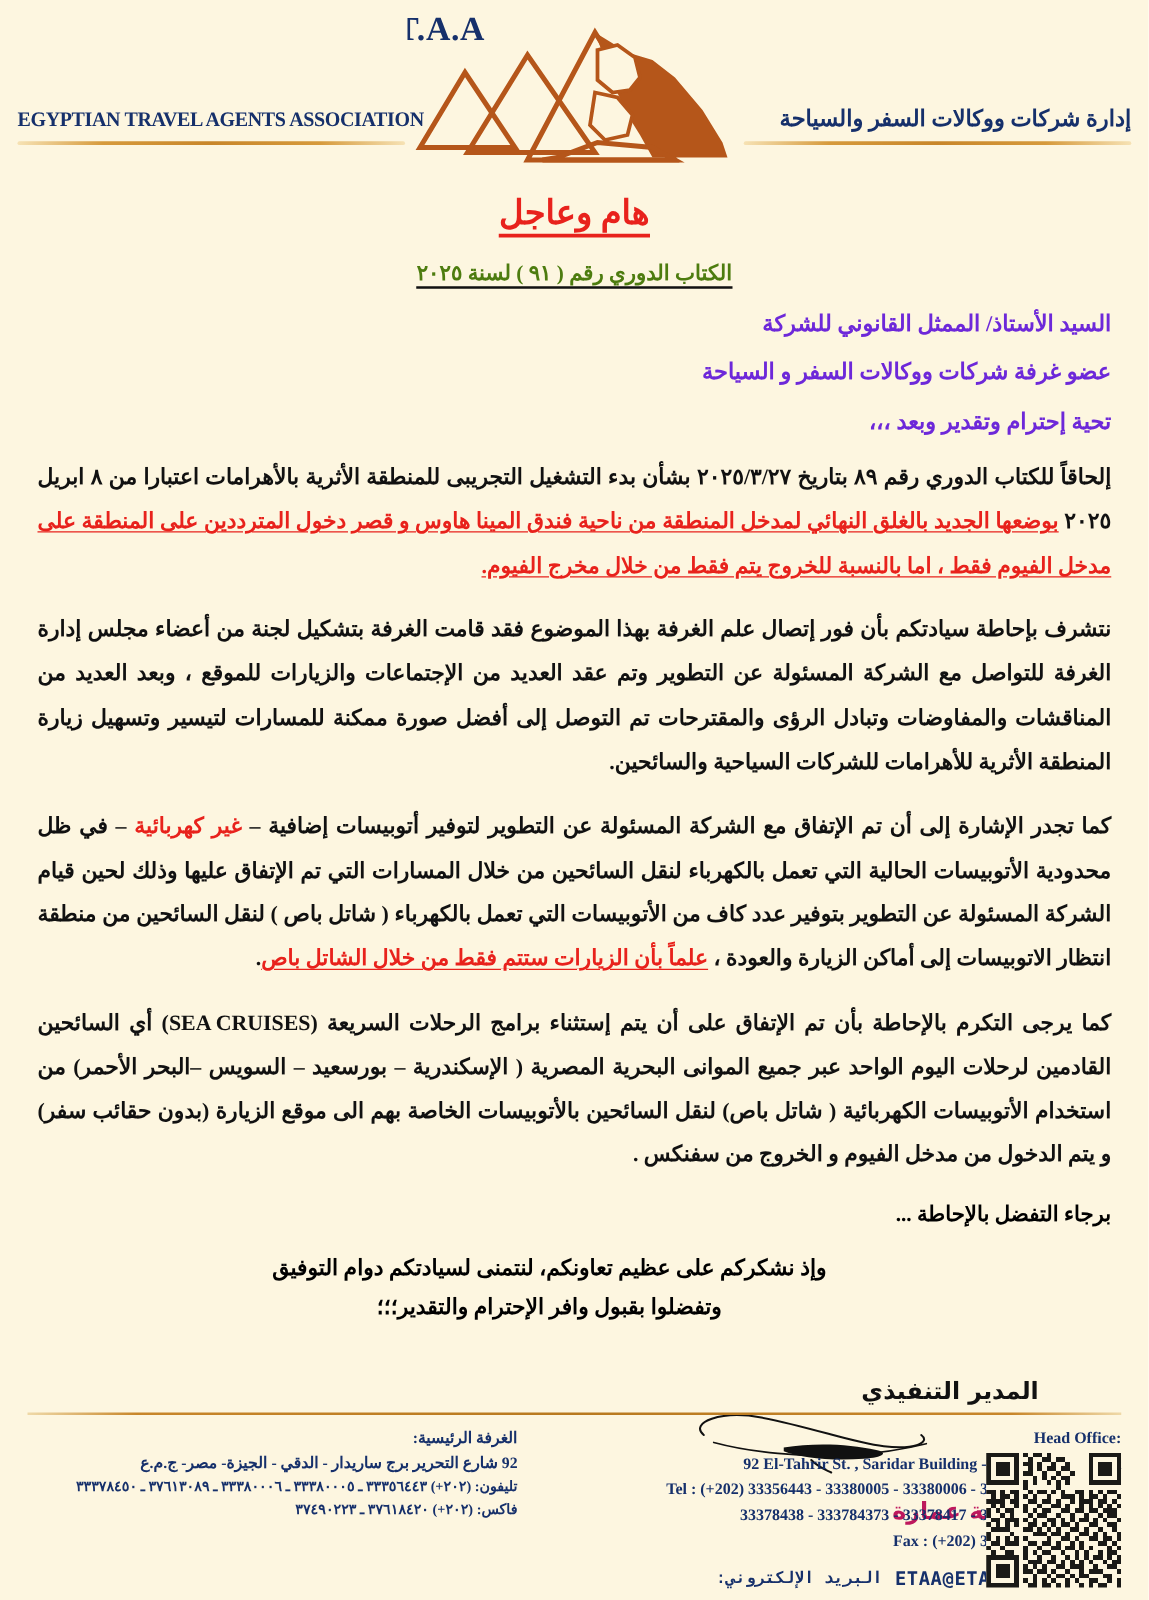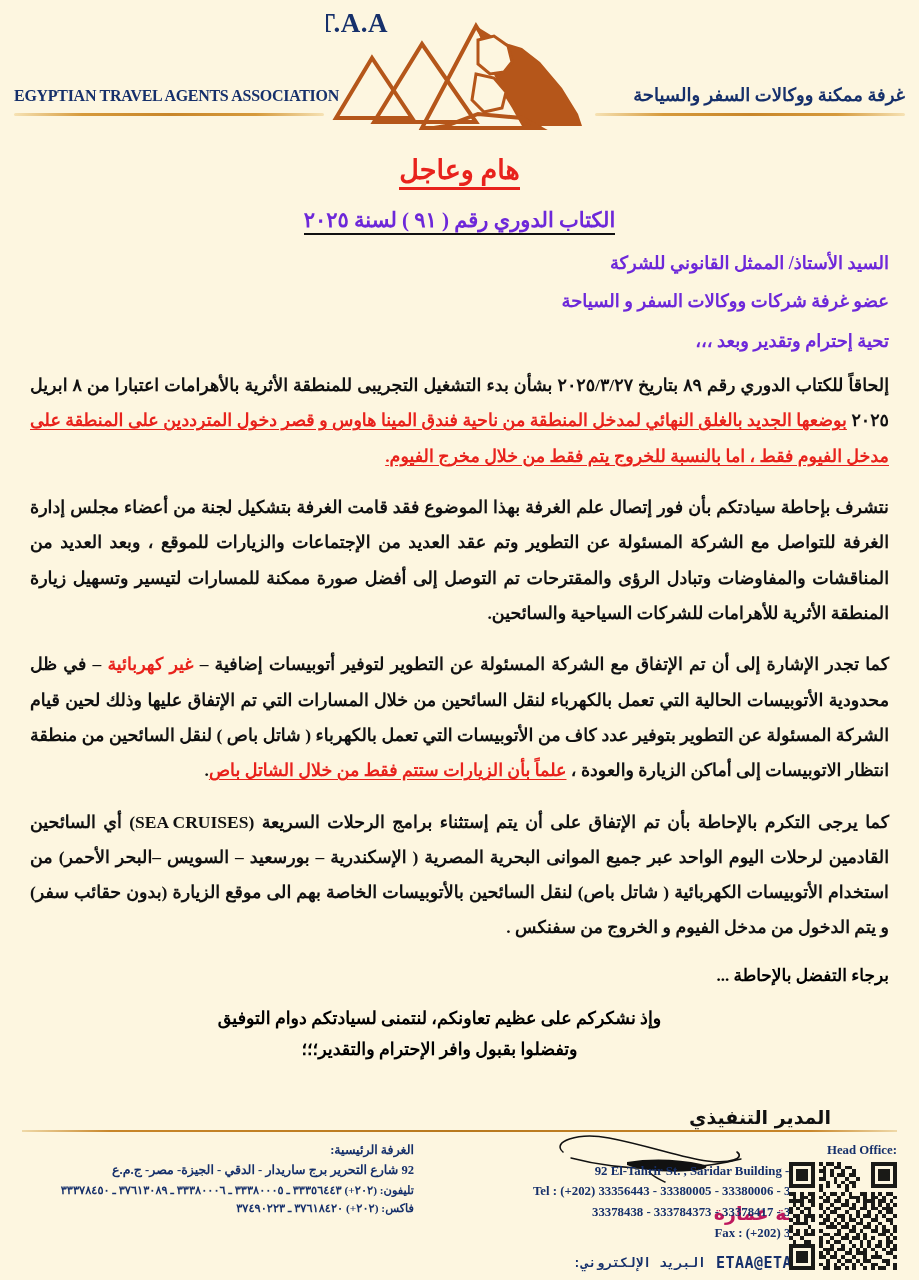--- a/index.html
+++ b/index.html
@@ -82,23 +82,23 @@
     font-size: 27px;
     margin: 14px 0 0 0;
     font-family: "Liberation Serif", "DejaVu Serif", serif;
   }
   .urgent span {
     border-bottom: 3px solid #e8221c;
     padding-bottom: 2px;
   }
   .circular-no {
     text-align: center;
-    color: #6d28d9;
-    font-weight: bold;
-    font-size: 21px;
+    color: #4d7c0f;
+    font-weight: bold;
+    font-size: 17px;
     margin-top: 22px;
   }
   .circular-no span {
     border-bottom: 2px solid #111;
     padding-bottom: 1px;
   }
 
   .addr-line {
     text-align: right;
     font-size: 18px;
@@ -266,21 +266,21 @@
   .qr svg { display: block; }
 </style>
 </head>
 <body>
 
 <div class="page">
 
   <div class="header">
 
     <div class="hdr-side">
-      <div class="hdr-ar">غرفة ممكنة ووكالات السفر والسياحة</div>
+      <div class="hdr-ar">إدارة شركات ووكالات السفر والسياحة</div>
       <div class="gold-rule"></div>
     </div>
 
     <div class="logo-wrap">
       <svg width="268" height="138" viewBox="0 0 268 138" xmlns="http://www.w3.org/2000/svg" aria-hidden="true">
         <text x="62" y="36" fill="#16306b" font-family="Liberation Serif, serif" font-size="27" font-weight="bold" letter-spacing="0.5">E.T.A.A.</text>
 
         <path d="M10 122 L46 62 L86 122 Z" fill="none" stroke="#b5561a" stroke-width="4"></path>
 
         <path d="M48 126 L96 48 L150 126 Z" fill="none" stroke="#b5561a" stroke-width="4"></path>

